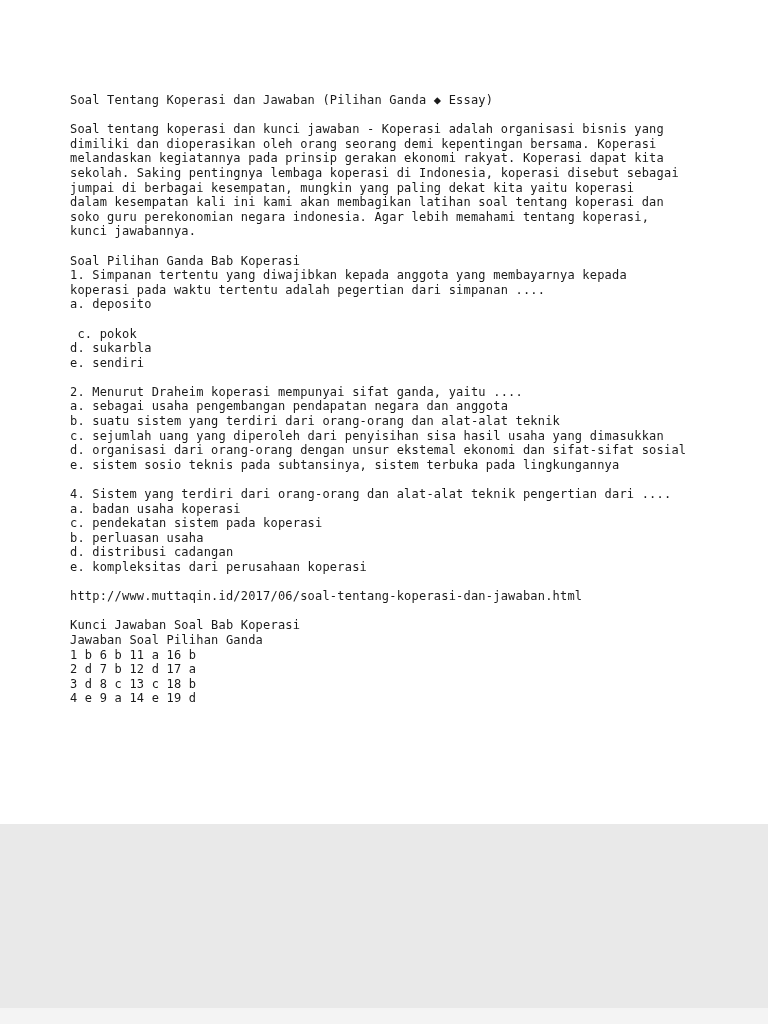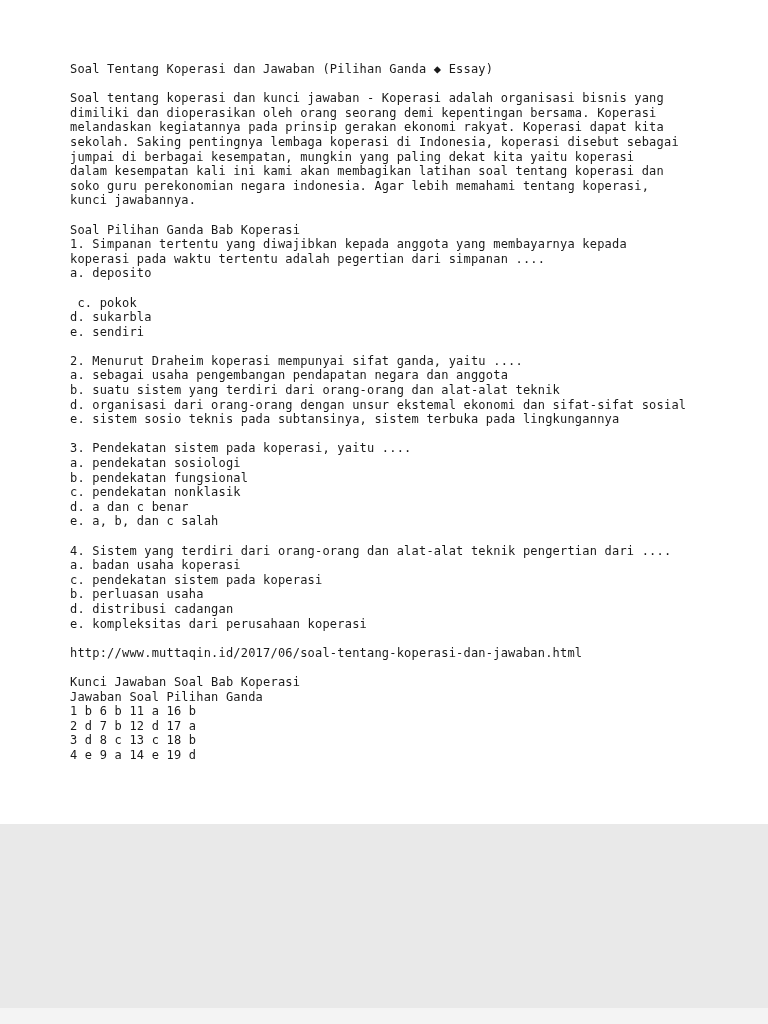--- a/index.html
+++ b/index.html
@@ -15,21 +15,21 @@
     background: var(--gutter, #e9e9e9);
     overflow: hidden;
   }
   .page {
     position: absolute;
     top: 0;
     left: 0;
     width: 768px;
     height: 824px;
     background: var(--paper, #ffffff);
-    padding: 62px 60px 0 70px;
+    padding: 93px 60px 0 70px;
     overflow: hidden;
   }
   .gutter {
     position: absolute;
     top: 962px;
     left: 0;
     width: 768px;
     height: 46px;
     background: var(--gutter, #e9e9e9);
   }
@@ -77,30 +77,23 @@
         </div>
         <div class="block">
           <div class="line"> c. pokok</div>
           <div class="line">d. sukarbla</div>
           <div class="line">e. sendiri</div>
         </div>
         <div class="block">
           <div class="line">2. Menurut Draheim koperasi mempunyai sifat ganda, yaitu ....</div>
           <div class="line">a. sebagai usaha pengembangan pendapatan negara dan anggota</div>
           <div class="line">b. suatu sistem yang terdiri dari orang-orang dan alat-alat teknik</div>
+          <div class="line">c. sejumlah uang yang diperoleh dari penyisihan sisa hasil usaha yang dimasukkan</div>
           <div class="line">d. organisasi dari orang-orang dengan unsur ekstemal ekonomi dan sifat-sifat sosial</div>
           <div class="line">e. sistem sosio teknis pada subtansinya, sistem terbuka pada lingkungannya</div>
-        </div>
-        <div class="block">
-          <div class="line">3. Pendekatan sistem pada koperasi, yaitu ....</div>
-          <div class="line">a. pendekatan sosiologi</div>
-          <div class="line">b. pendekatan fungsional</div>
-          <div class="line">c. pendekatan nonklasik</div>
-          <div class="line">d. a dan c benar</div>
-          <div class="line">e. a, b, dan c salah</div>
         </div>
         <div class="block">
           <div class="line">4. Sistem yang terdiri dari orang-orang dan alat-alat teknik pengertian dari ....</div>
           <div class="line">a. badan usaha koperasi</div>
           <div class="line">c. pendekatan sistem pada koperasi</div>
           <div class="line">b. perluasan usaha</div>
           <div class="line">d. distribusi cadangan</div>
           <div class="line">e. kompleksitas dari perusahaan koperasi</div>
         </div>
         <div class="block">

